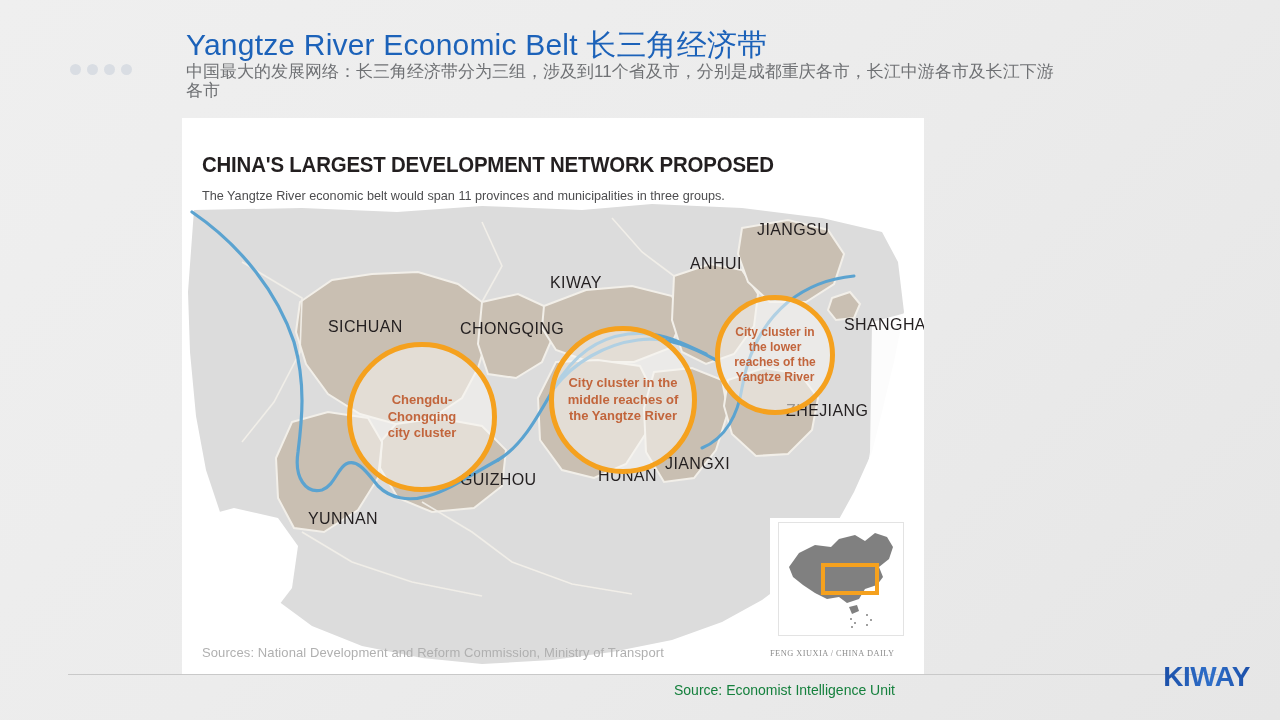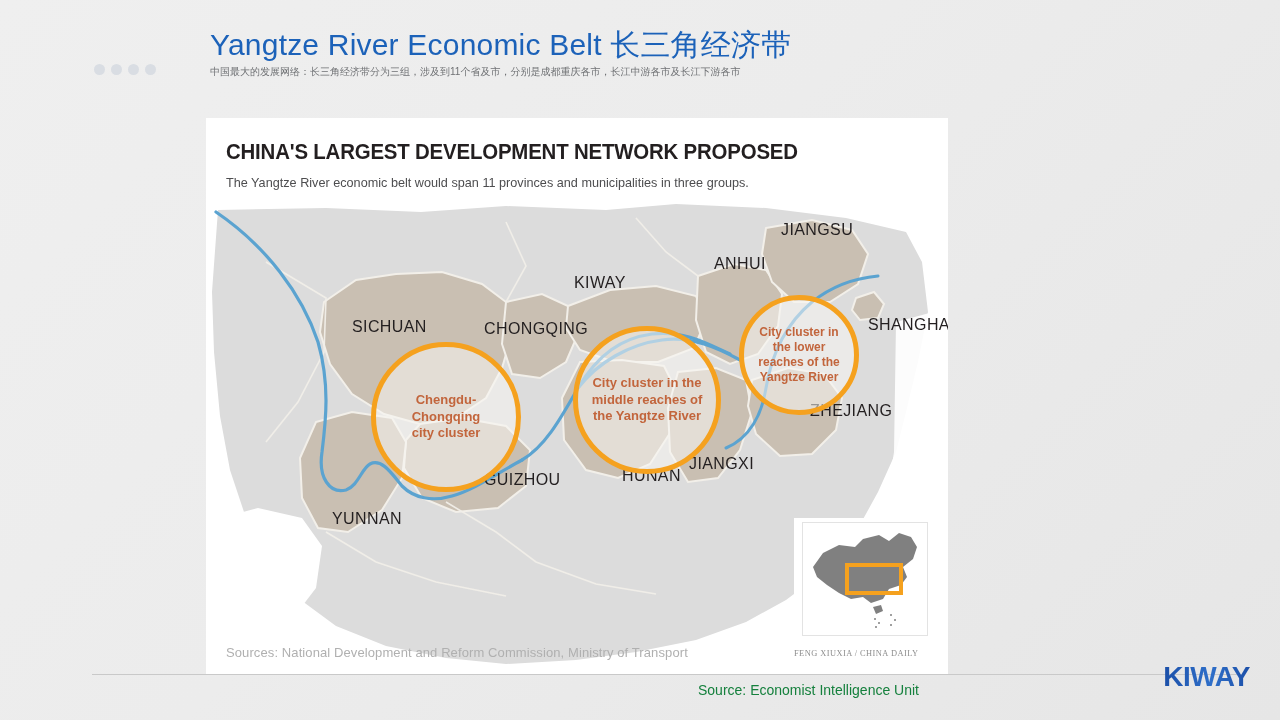--- a/index.html
+++ b/index.html
@@ -2,42 +2,42 @@
 <html><head>
 <meta charset="utf-8">
 <style>
   html,body{margin:0;padding:0;}
   body{
     width:1280px;height:720px;overflow:hidden;
     background:linear-gradient(135deg,#efefef 0%,#ececec 45%,#e6e6e6 100%);
     font-family:"Liberation Sans","DejaVu Sans",sans-serif;
     position:relative;
   }
-  .slide{position:absolute;inset:0;margin-left:24px;}
+  .slide{position:absolute;inset:0;}
 
   
   .dots{position:absolute;left:70px;top:64px;display:flex;gap:6px;}
   .dots i{width:11px;height:11px;border-radius:50%;background:#d9dde3;display:block;}
 
   .title{
     position:absolute;left:186px;top:25px;
     font-size:30px;font-weight:400;color:#1c62b9;letter-spacing:.2px;
     white-space:nowrap;
   }
   .subtitle{
     position:absolute;left:186px;top:62px;width:880px;
-    font-size:10px;line-height:19px;color:#6f7174;font-weight:400;
+    font-size:17px;line-height:19px;color:#6f7174;font-weight:400;
   }
 
   
   .card{
     position:absolute;left:182px;top:118px;width:742px;height:556px;
     background:#ffffff;
   }
-  .card-head{padding:22px 20px 0 20px;}
+  .card-head{padding:35px 20px 0 20px;}
   .card-title{
     font-size:21.5px;font-weight:bold;color:#231f20;letter-spacing:-.2px;
     font-family:"Liberation Sans","DejaVu Sans",sans-serif;
     transform:scaleX(.95);transform-origin:left center;white-space:nowrap;
   }
   .card-sub{
     margin-top:10px;font-size:13.2px;color:#4d4d4f;
     transform:scaleX(.96);transform-origin:left center;white-space:nowrap;
   }
 

